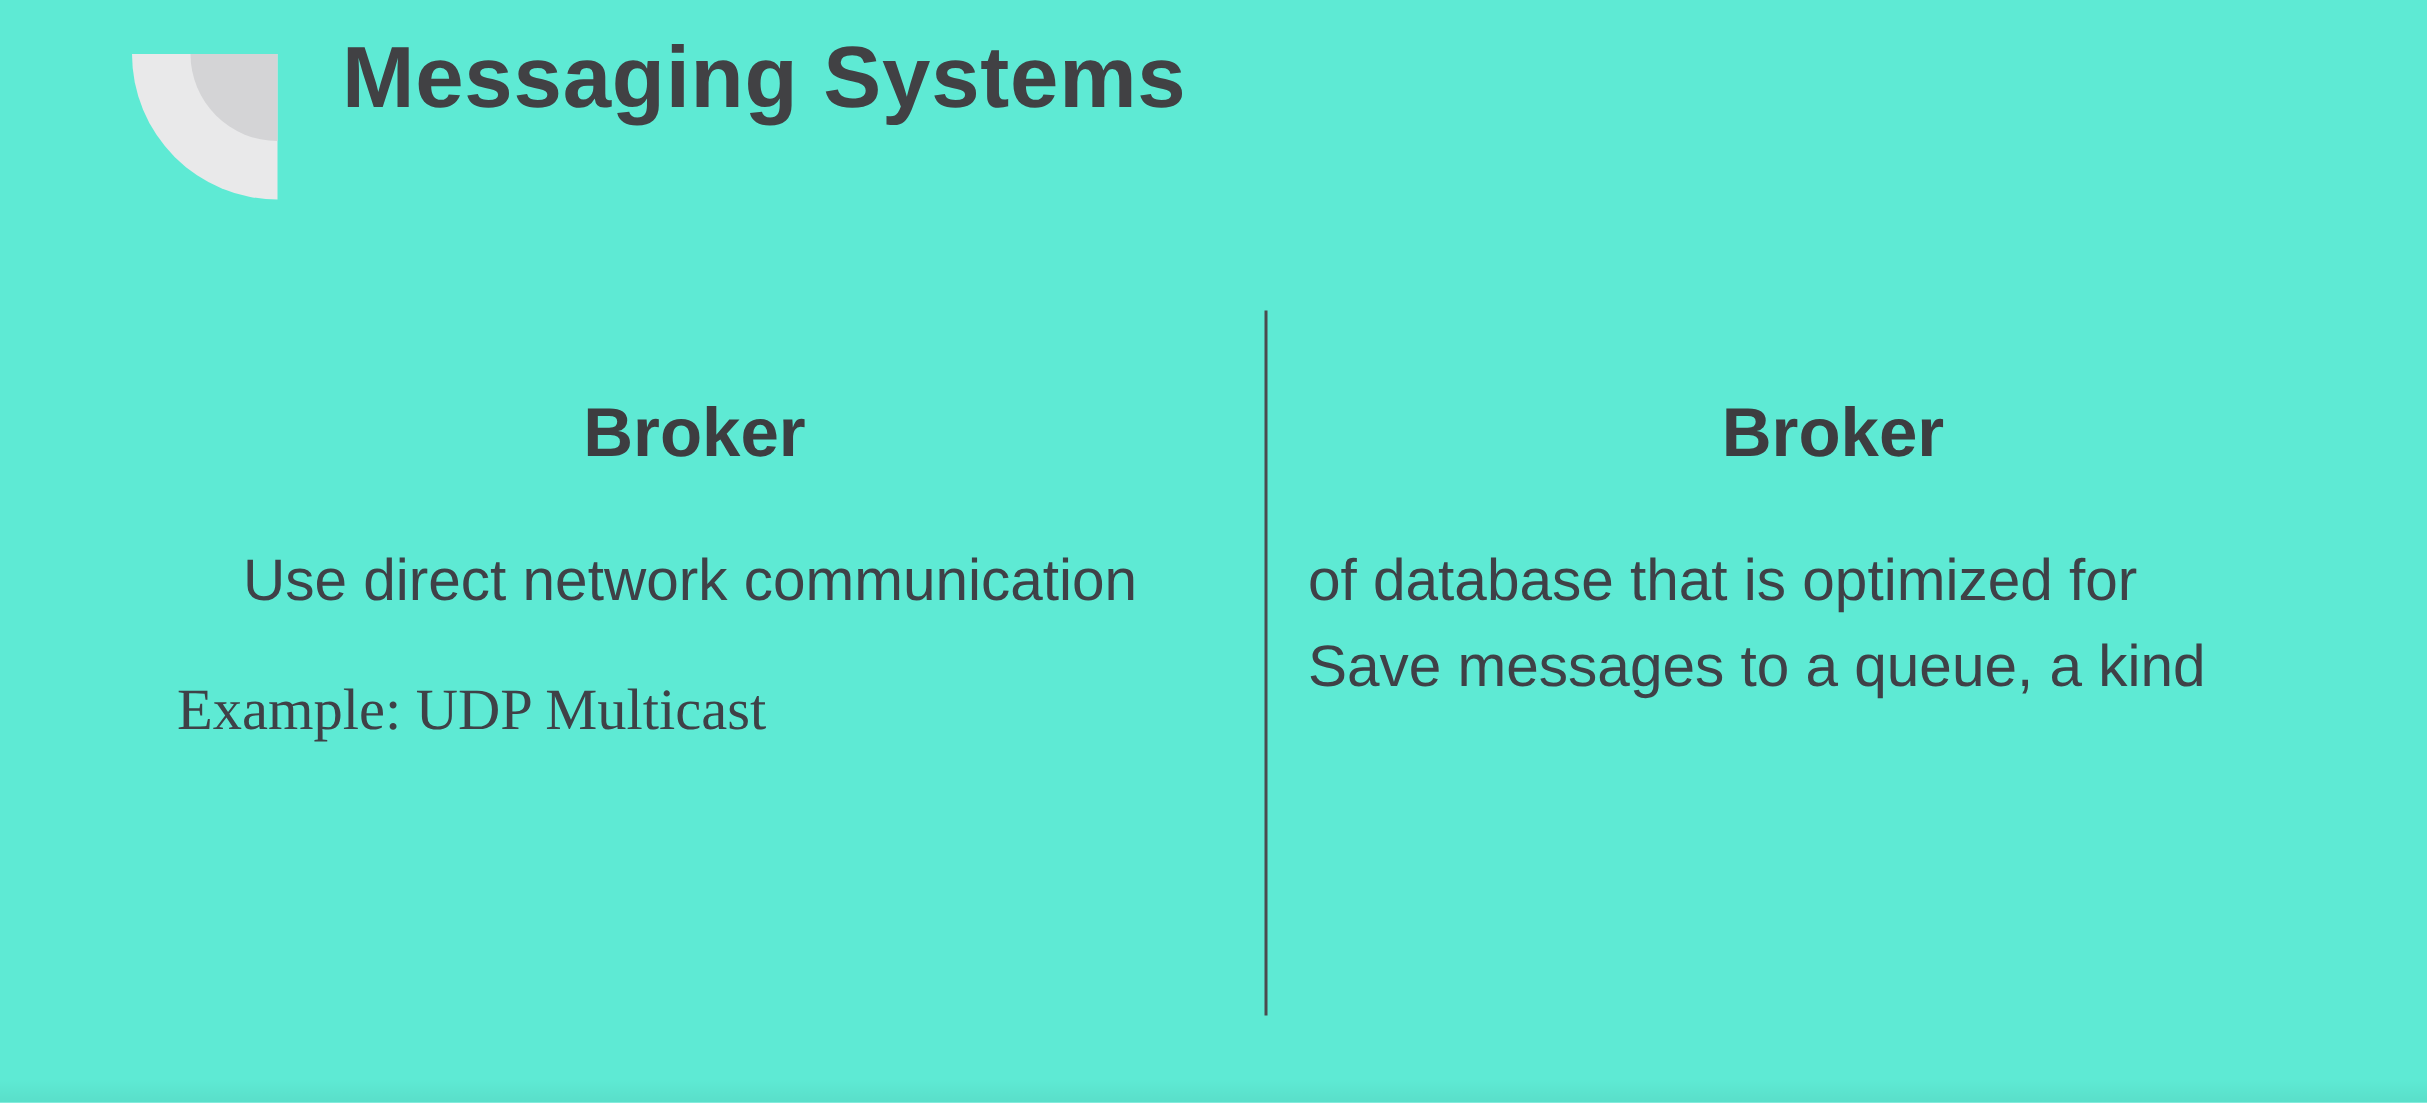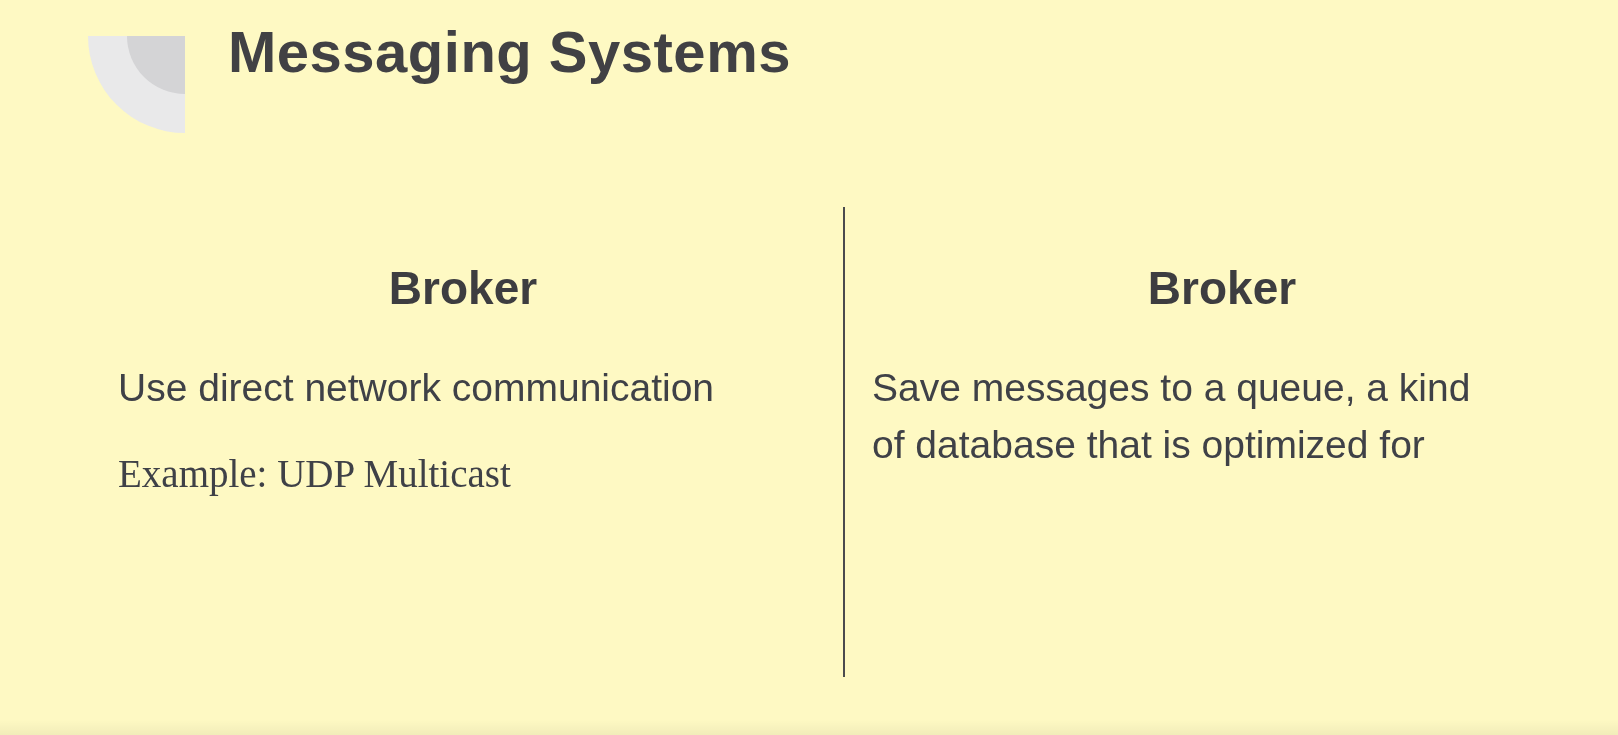--- a/index.html
+++ b/index.html
@@ -69,41 +69,41 @@
   .bottom-shade {
     position: absolute;
     left: 0; right: 0; bottom: 0;
     height: 16px;
     background: linear-gradient(to bottom, rgba(0,0,0,0), rgba(0,0,0,0.05));
   }
 </style>
 </head>
 <body>
 
-<div class="slide" style="background-color: #fef9c3;">
+<div class="slide" style="background-color: #5eead4;">
 
   <div class="ornament">
     <div class="ornament-outer" style="background-color: rgb(233, 233, 234);"></div>
     <div class="ornament-inner" style="background-color: rgb(212, 212, 214);"></div>
   </div>
 
   <h1 class="title" style="color: rgb(65, 65, 68);">Messaging Systems</h1>
 
   <div class="divider" style="background-color: rgb(75, 75, 78);"></div>
 
   <section class="col col-left">
     <h2 class="col-heading" style="color: rgb(61, 61, 64);">Broker</h2>
-    <p class="col-body" style="color: rgb(63, 65, 71);">
+    <p class="col-body" style="color: rgb(63, 65, 71); margin-left: 44px;">
       <span class="line">Use direct network communication</span>
     </p>
     <p class="col-example" style="color: rgb(63, 65, 71);">Example: UDP Multicast</p>
   </section>
 
   <section class="col col-right">
     <h2 class="col-heading" style="color: rgb(61, 61, 64);">Broker</h2>
     <p class="col-body" style="color: rgb(63, 65, 71);">
+      <span class="line">of database that is optimized for</span>
       <span class="line">Save messages to a queue, a kind</span>
-      <span class="line">of database that is optimized for</span>
     </p>
   </section>
 
   <div class="bottom-shade"></div>
 </div>
 
 </body></html>

